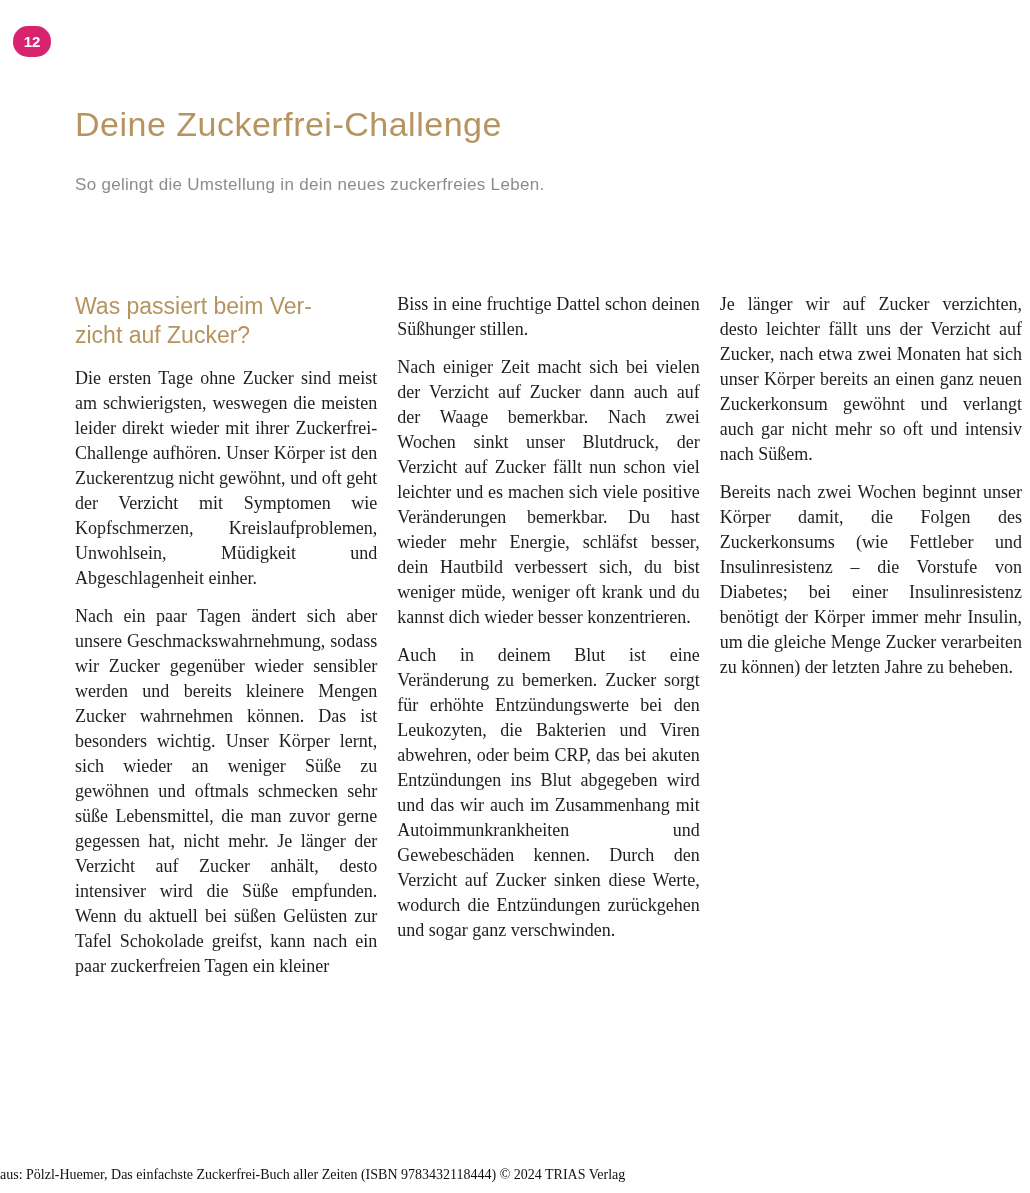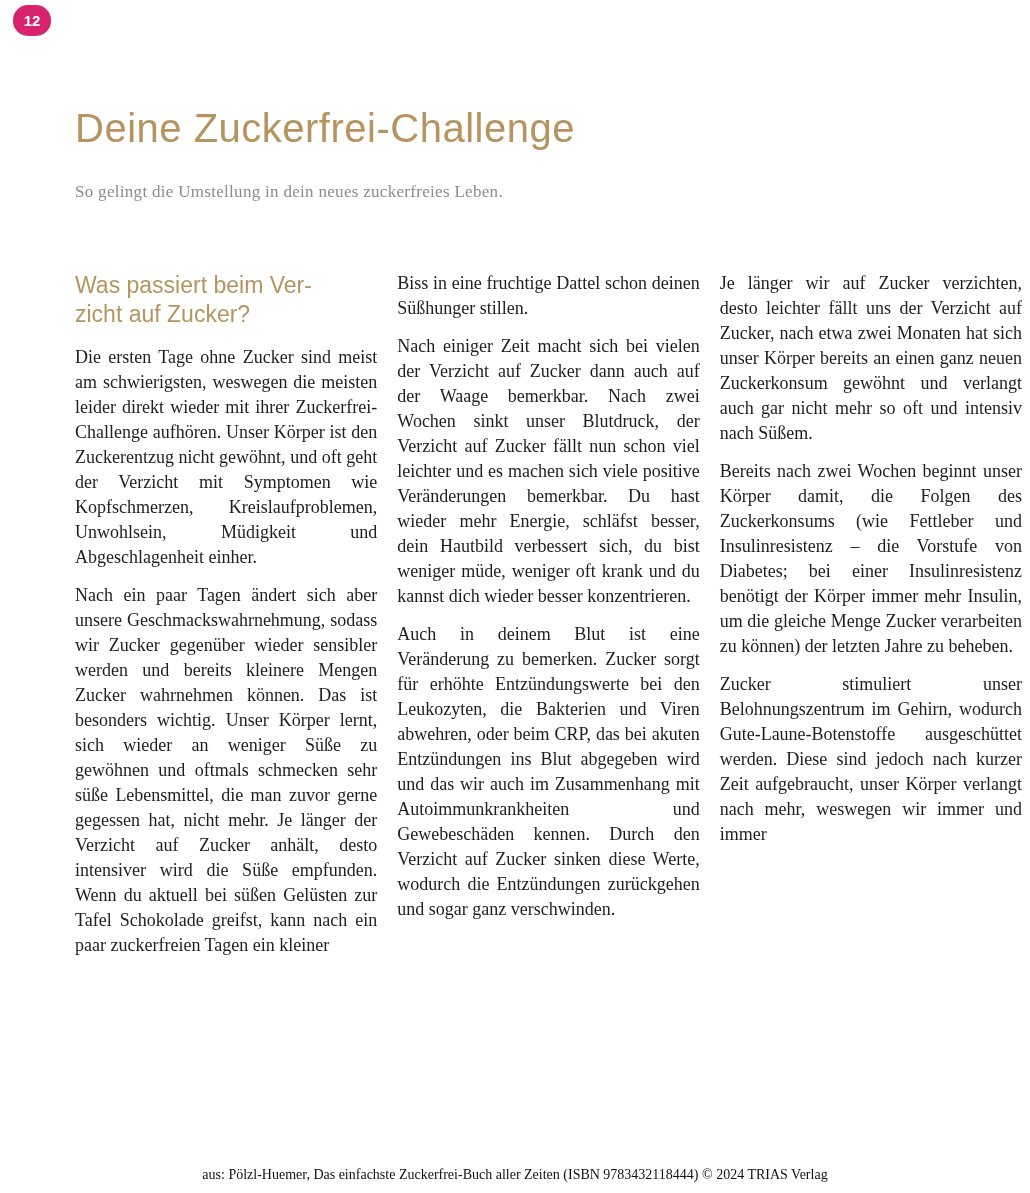--- a/index.html
+++ b/index.html
@@ -11,48 +11,48 @@
   *{box-sizing:border-box;margin:0;padding:0;}
   html,body{background:#ffffff;}
   body{
     width:1030px;height:1193px;
     position:relative;
     overflow:hidden;
     font-family:"Liberation Serif", serif;
     color:var(--body-text);
   }
   .page-number-badge{
-    position:absolute;top:5px;left:13px;
+    position:absolute;top:26px;left:13px;
     width:38px;height:31px;border-radius:15px;
     background:var(--badge);
     color:#ffffff;
     font-family:"Liberation Sans", sans-serif;
     font-weight:bold;font-size:15px;
     display:flex;align-items:center;justify-content:center;
   }
   .content{
     padding:104px 8px 0 75px;
   }
   .page-title{
     font-family:"Liberation Sans", sans-serif;
     font-weight:400;
-    font-size:40px;
+    font-size:34px;
     letter-spacing:0.5px;
     color:var(--accent);
     line-height:1.2;
   }
   .page-subtitle{
     margin-top:30px;
-    font-family:Liberation Serif, serif;
+    font-family:Liberation Sans, sans-serif;
     font-size:17px;
     letter-spacing:0.3px;
     color:var(--subtitle);
   }
   .columns{
-    margin-top:69px;
+    margin-top:97px;
     display:grid;
     grid-template-columns:repeat(3,1fr);
     column-gap:20px;
   }
   .column{min-width:0;}
   .col-heading{
     font-family:"Liberation Sans", sans-serif;
     font-weight:400;
     font-size:23px;
     line-height:29px;
@@ -68,21 +68,21 @@
     font-size:18px;
     line-height:25px;
     text-align:justify;
     hyphens:auto;
     -webkit-hyphens:auto;
     margin:0 0 13px 0;
   }
   .footer-credit{
     position:absolute;
     left:0;right:0;bottom:10px;
-    text-align:center;
+    text-align:left;
     font-size:14px;
     color:#111111;
   }
 </style>
 </head>
 <body>
 
 <div class="page-number-badge">12</div>
 
 <div class="content">
@@ -98,18 +98,17 @@
         <p class="para">Nach ein paar Tagen ändert sich aber unsere Geschmackswahrnehmung, sodass wir Zucker gegenüber wieder sensibler werden und bereits kleinere Mengen Zucker wahrnehmen können. Das ist besonders wichtig. Unser Körper lernt, sich wieder an weniger Süße zu gewöhnen und oftmals schmecken sehr süße Lebensmittel, die man zuvor gerne gegessen hat, nicht mehr. Je länger der Verzicht auf Zucker anhält, desto intensiver wird die Süße empfunden. Wenn du aktuell bei süßen Gelüsten zur Tafel Schokolade greifst, kann nach ein paar zuckerfreien Tagen ein kleiner</p>
       </div>
       <div class="column">
         <p class="para">Biss in eine fruchtige Dattel schon deinen Süßhunger stillen.</p>
         <p class="para">Nach einiger Zeit macht sich bei vielen der Verzicht auf Zucker dann auch auf der Waage bemerkbar. Nach zwei Wochen sinkt unser Blutdruck, der Verzicht auf Zucker fällt nun schon viel leichter und es machen sich viele positive Veränderungen bemerkbar. Du hast wieder mehr Energie, schläfst besser, dein Hautbild verbessert sich, du bist weniger müde, weniger oft krank und du kannst dich wieder besser konzentrieren.</p>
         <p class="para">Auch in deinem Blut ist eine Veränderung zu bemerken. Zucker sorgt für erhöhte Entzündungswerte bei den Leukozyten, die Bakterien und Viren abwehren, oder beim CRP, das bei akuten Entzündungen ins Blut abgegeben wird und das wir auch im Zusammenhang mit Autoimmunkrankheiten und Gewebeschäden kennen. Durch den Verzicht auf Zucker sinken diese Werte, wodurch die Entzündungen zurückgehen und sogar ganz verschwinden.</p>
       </div>
       <div class="column">
         <p class="para">Je länger wir auf Zucker verzichten, desto leichter fällt uns der Verzicht auf Zucker, nach etwa zwei Monaten hat sich unser Körper bereits an einen ganz neuen Zuckerkonsum gewöhnt und verlangt auch gar nicht mehr so oft und intensiv nach Süßem.</p>
         <p class="para">Bereits nach zwei Wochen beginnt unser Körper damit, die Folgen des Zuckerkonsums (wie Fettleber und Insulinresistenz – die Vorstufe von Diabetes; bei einer Insulinresistenz benötigt der Körper immer mehr Insulin, um die gleiche Menge Zucker verarbeiten zu können) der letzten Jahre zu beheben.</p>
-        <p class="para">Zucker stimuliert unser Belohnungszentrum im Gehirn, wodurch Gute-Laune-Botenstoffe ausgeschüttet werden. Diese sind jedoch nach kurzer Zeit aufgebraucht, unser Körper verlangt nach mehr, weswegen wir immer und immer</p>
       </div>
     </div>
 </div>
 
 <div class="footer-credit">aus: Pölzl-Huemer, Das einfachste Zuckerfrei-Buch aller Zeiten (ISBN 9783432118444) © 2024 TRIAS Verlag</div>
 
 </body></html>

